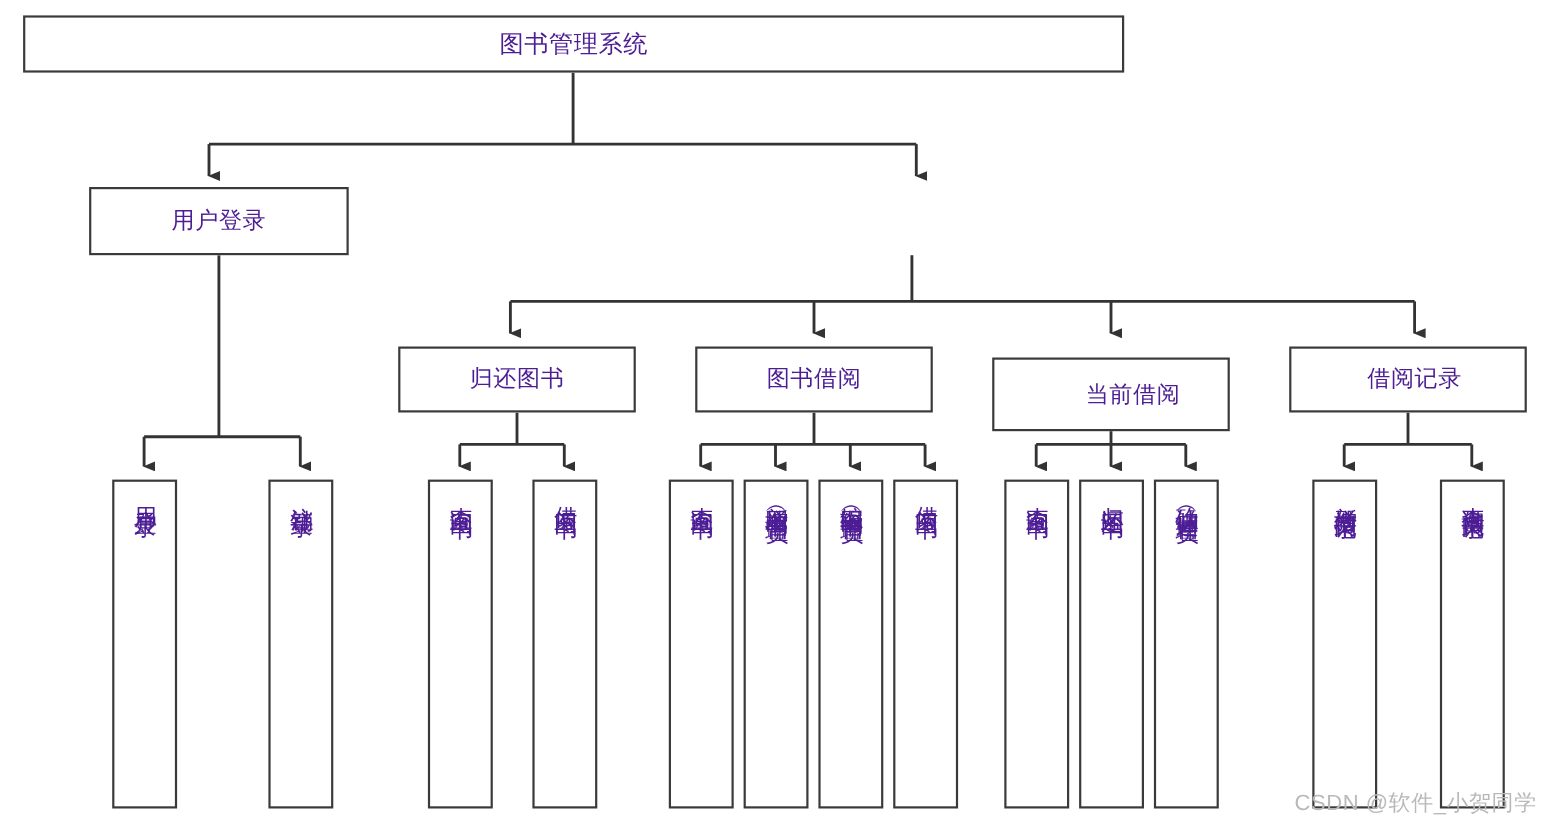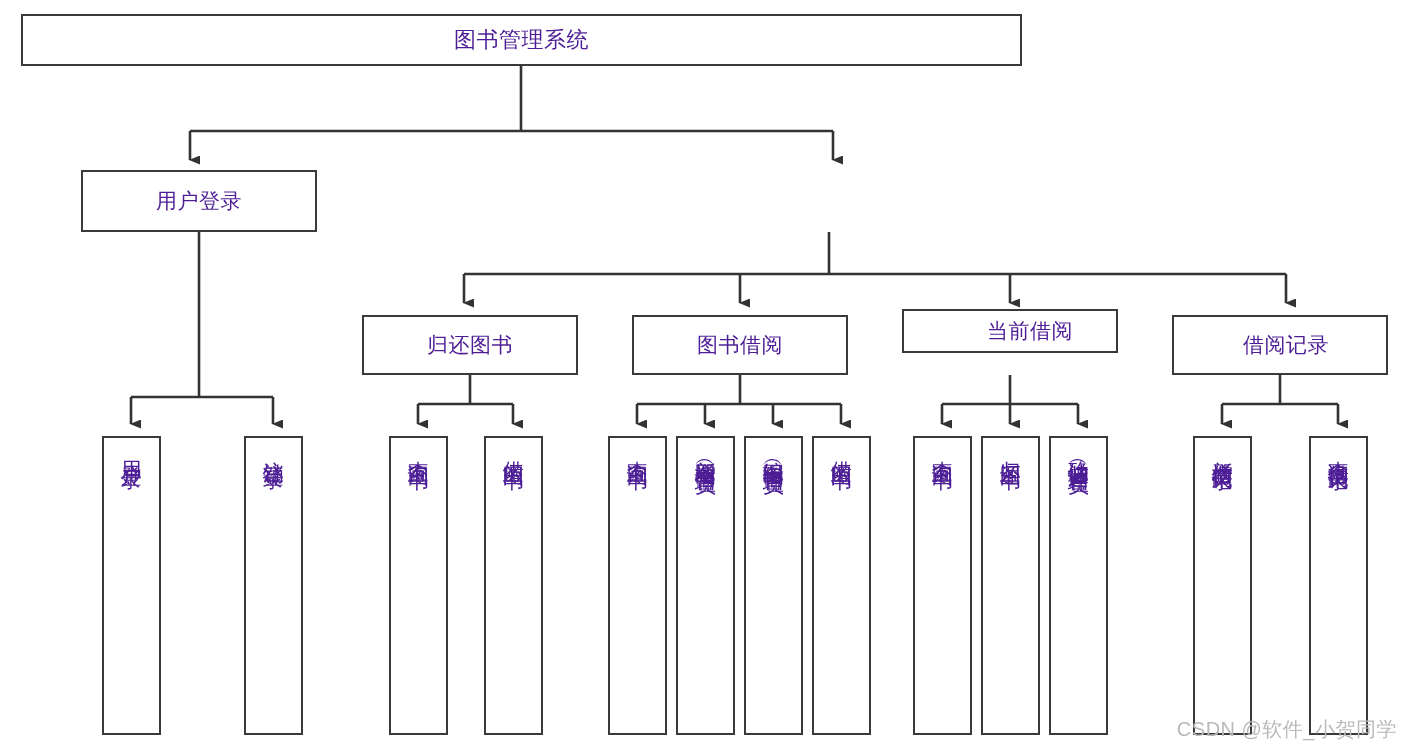--- a/index.html
+++ b/index.html
@@ -140,21 +140,21 @@
 
 
   <div class="node horiz" style="left:362px; top:315px; width:216px; height:60px;">
     <span class="label">归还图书</span>
   </div>
 
   <div class="node horiz" style="left:632px; top:315px; width:216px; height:60px;">
     <span class="label">图书借阅</span>
   </div>
 
-  <div class="node horiz" style="left:902px; top:309px; width:216px; height:44px;padding-left:40px;">
+  <div class="node horiz" style="left:902px; top:325px; width:216px; height:67px;padding-left:40px;">
     <span class="label">当前借阅</span>
   </div>
 
   <div class="node horiz" style="left:1172px; top:315px; width:216px; height:60px;padding-left:12px;">
     <span class="label">借阅记录</span>
   </div>
 
   <div class="node leaf" style="left:102px; top:436px; width:59px; height:299px;">
     <span class="label">用户登录</span>
   </div>

